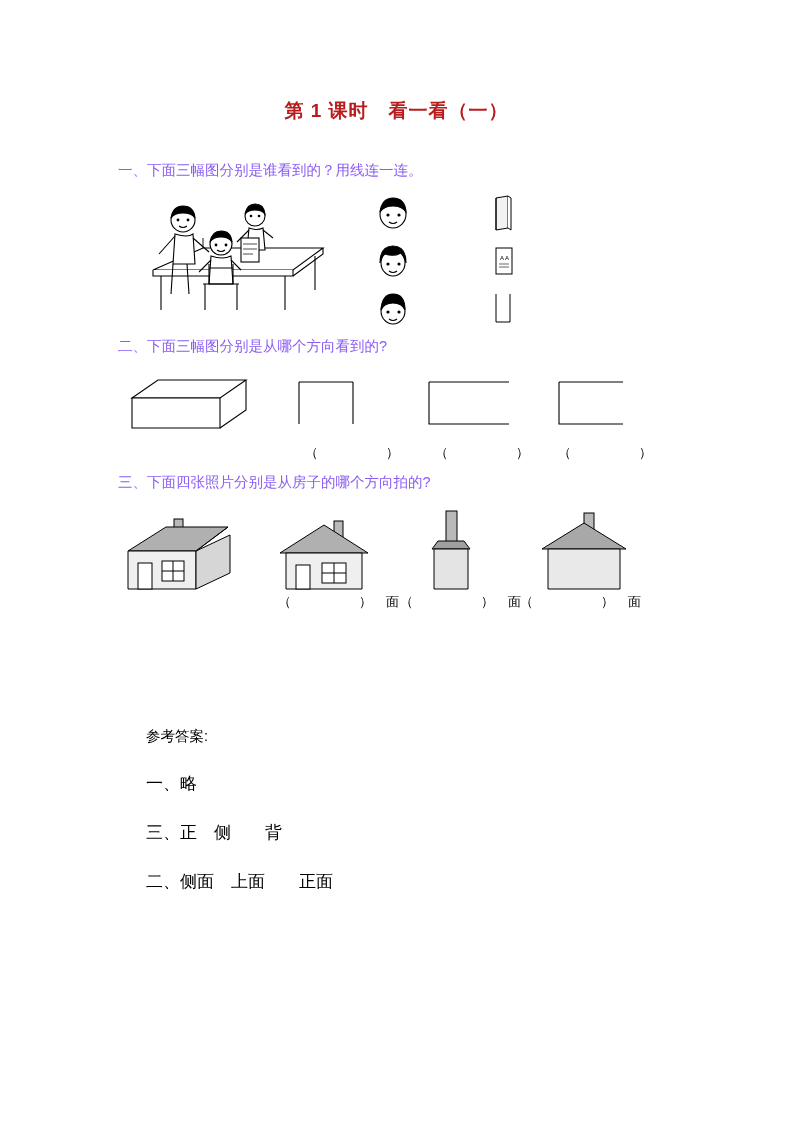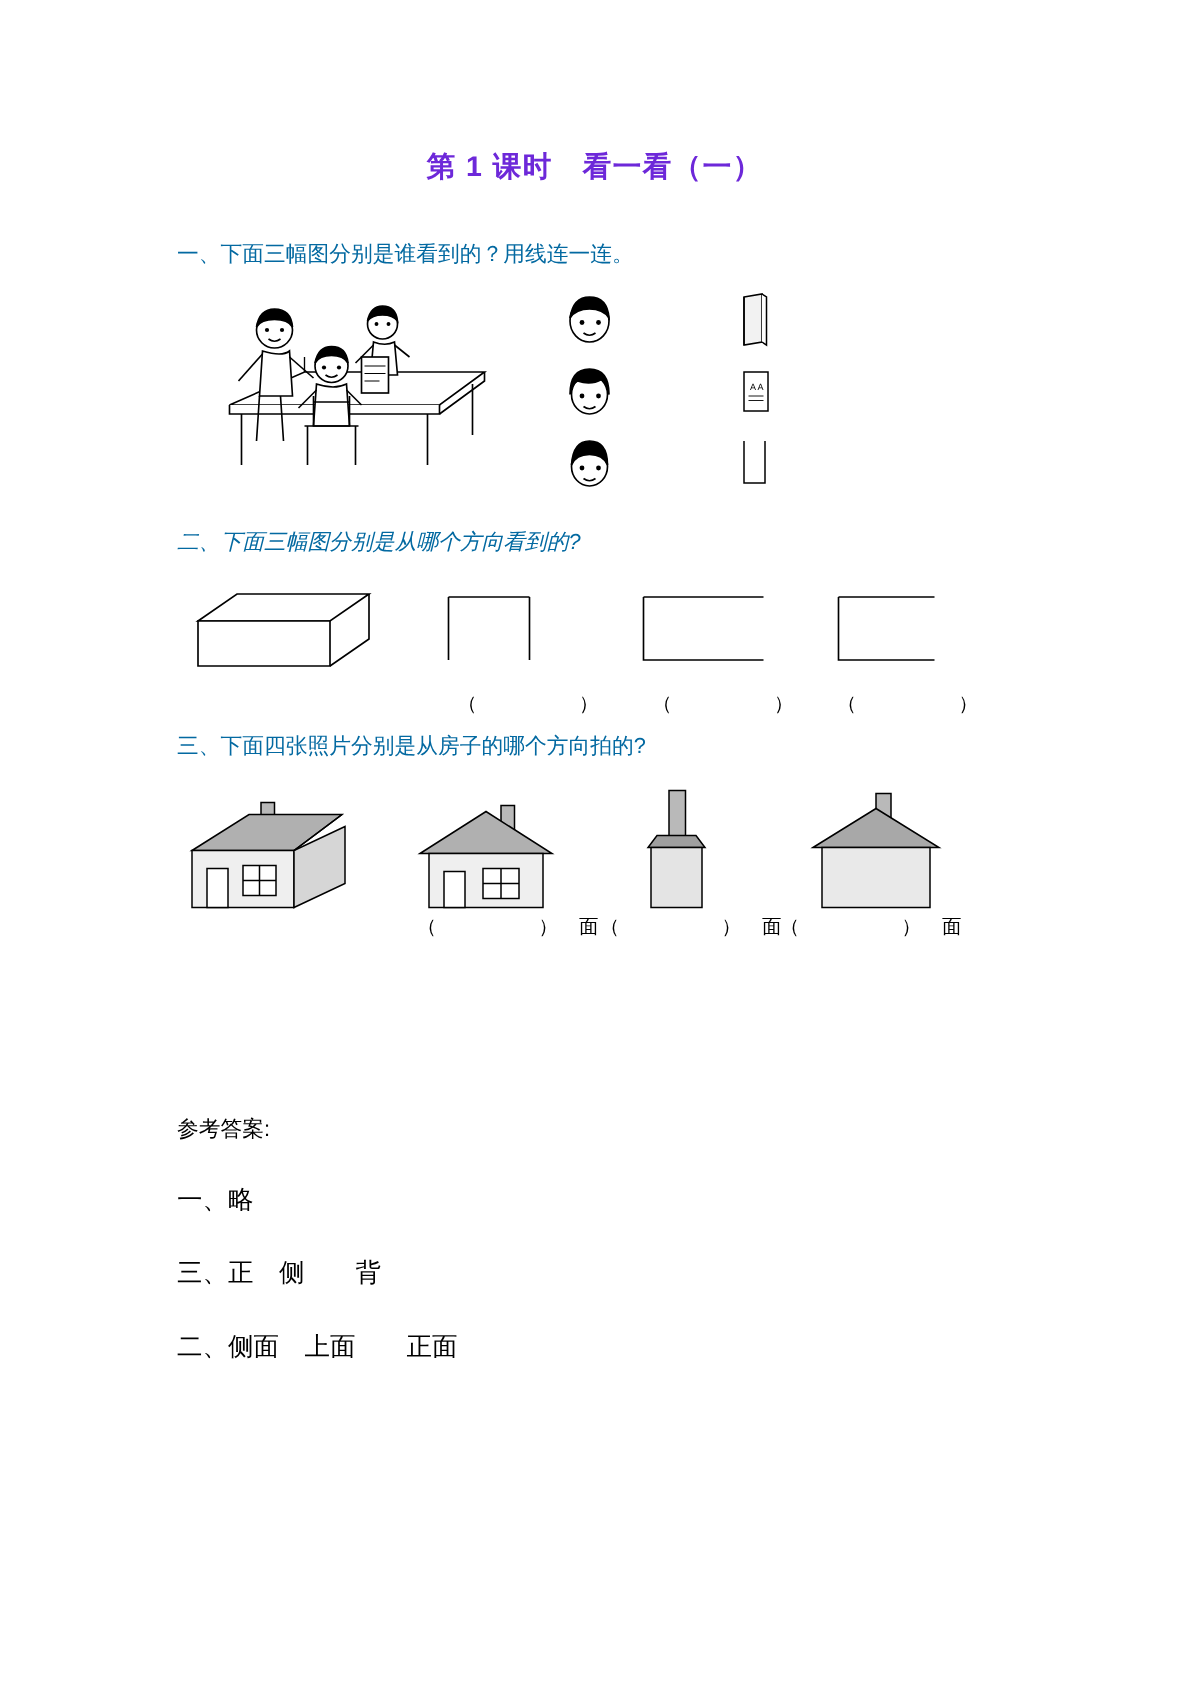--- a/index.html
+++ b/index.html
@@ -22,30 +22,30 @@
     box-sizing: border-box;
     padding: 0 118px;
   }
   .doc-title {
     text-align: center;
     font-size: 19px;
     font-weight: bold;
     letter-spacing: 1px;
     padding-top: 98px;
     margin: 0 0 0 0;
-    color: #6d28d9;
+    color: #b91c1c;
   }
   .q-text {
     font-size: 14.5px;
     line-height: 1.5;
-    color: #0369a1;
+    color: #8b5cf6;
     margin: 0;
   }
   .q1 { margin-top: 36px; }
-  .q2 { margin-top: 16px; font-style: italic; }
+  .q2 { margin-top: 0px; }
   .q3 { margin-top: 0px; }
 
   
   .fig1 {
     position: relative;
     height: 142px;
     margin-top: 12px;
   }
   .scene {
     position: absolute;
@@ -107,20 +107,21 @@
     font-size: 13px;
     white-space: nowrap;
   }
   .answer-line .pr {
     letter-spacing: 14px;
   }
 
   
   .answers {
     margin-top: 92px;
+    margin-left: 28px;
   }
   .answers .head {
     font-size: 14.5px;
     margin-bottom: 26px;
   }
   .answers .row {
     font-size: 17px;
     margin-bottom: 26px;
     white-space: pre;
   }

